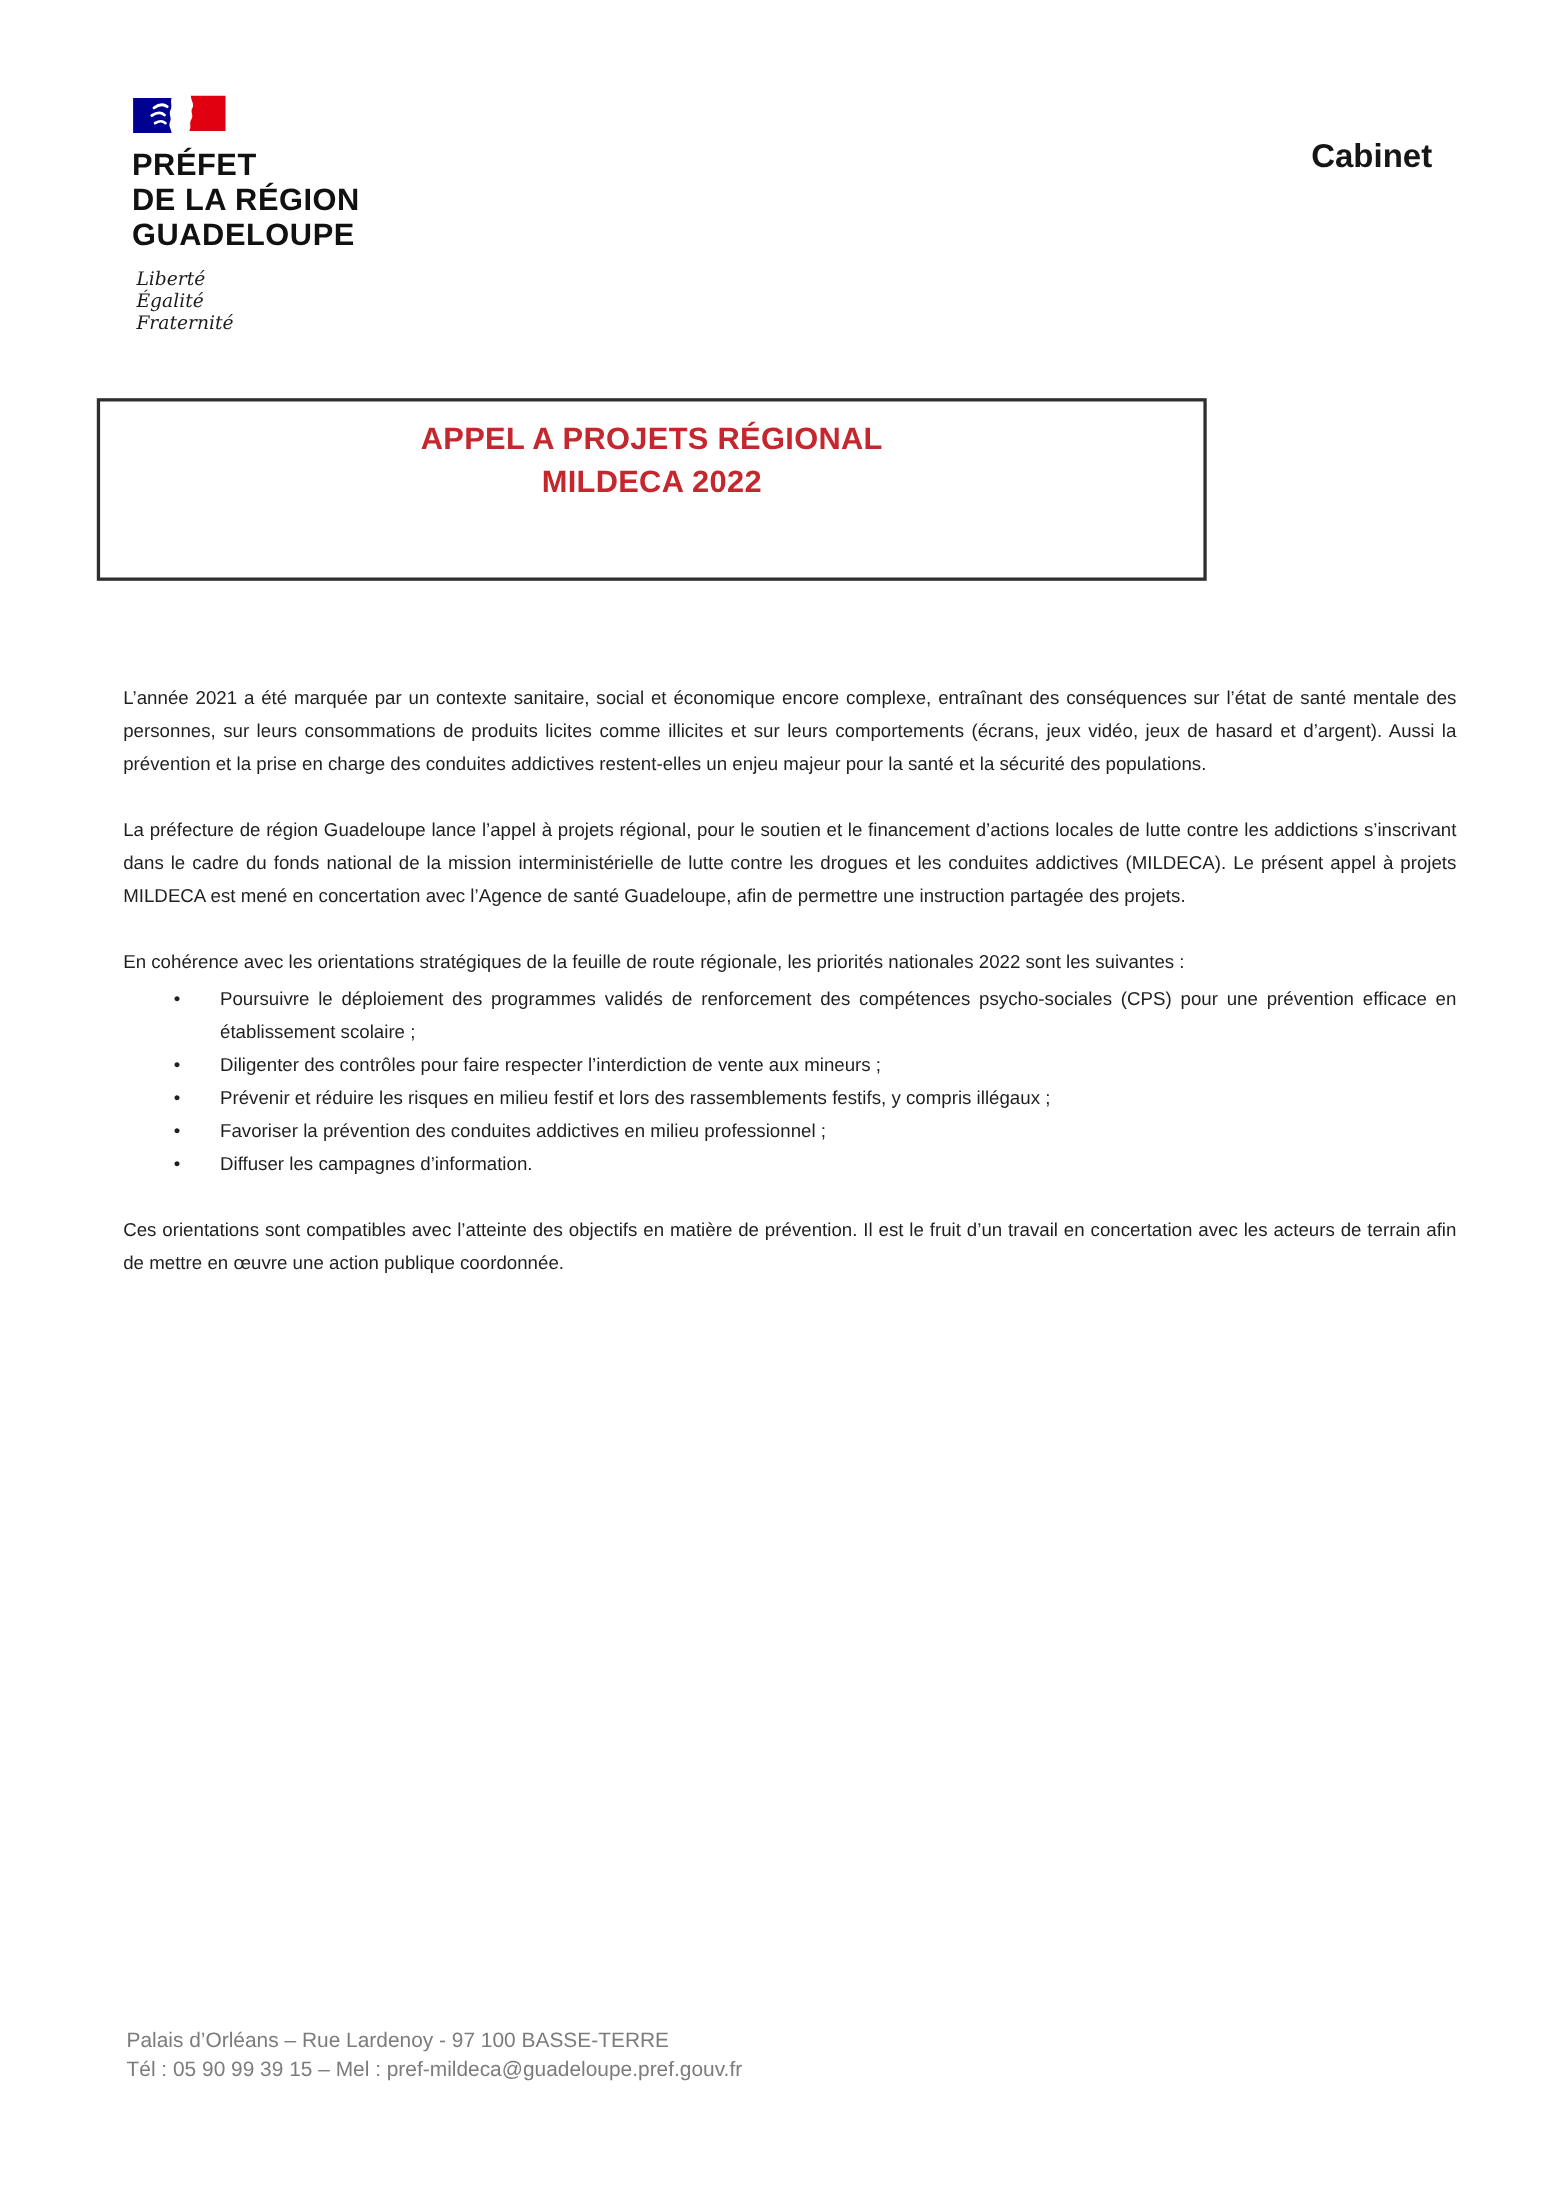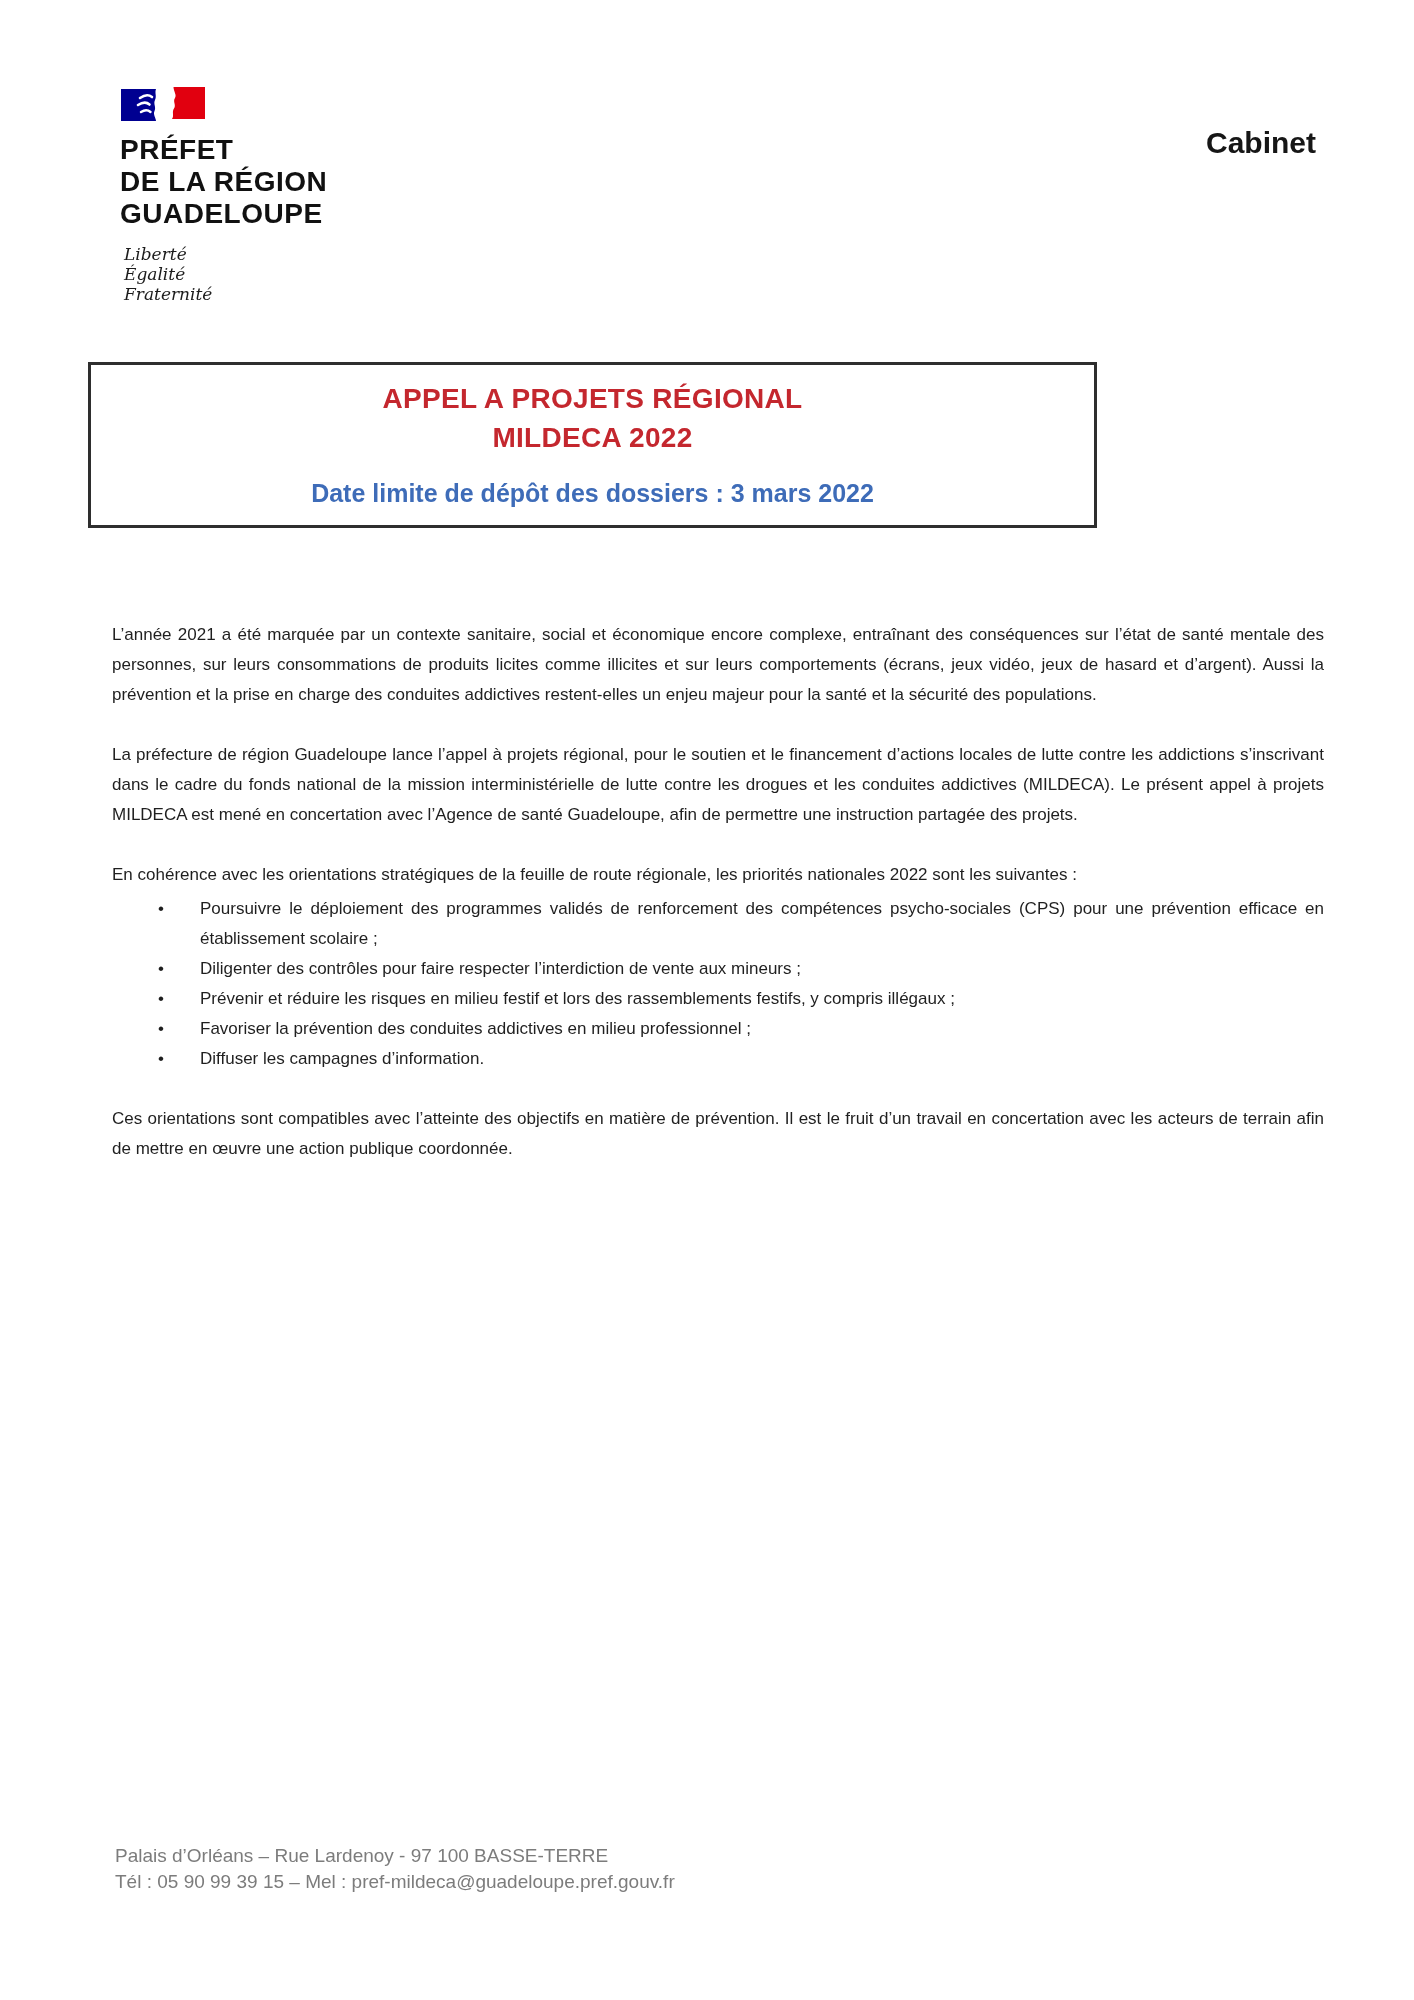--- a/index.html
+++ b/index.html
@@ -29,21 +29,21 @@
     padding-left: 4px;
     font-family: "DejaVu Serif", serif;
     font-style: italic;
     font-size: 17px;
     line-height: 20px;
     color: #1c1c1c;
   }
   .cabinet {
     position: absolute;
     top: 126px;
-    right: 127px;
+    right: 141px;
     font-weight: bold;
     font-size: 30px;
     color: #161616;
   }
 
   
   .title-box {
     position: absolute;
     left: 88px;
     top: 362px;
@@ -134,21 +134,20 @@
       <div>Égalité</div>
       <div>Fraternité</div>
     </div>
   </div>
 
   <div class="cabinet">Cabinet</div>
 
   <div class="title-box">
     <div class="title-line first" style="color:#c4272e">APPEL A PROJETS RÉGIONAL</div>
     <div class="title-line" style="color:#c4272e">MILDECA 2022</div>
-    <div class="deadline" style="color:#3e6cb8">Date limite de dépôt des dossiers&nbsp;: 3 mars 2022</div>
   </div>
 
   <div class="body-content">
     <p>L’année 2021 a été marquée par un contexte sanitaire, social et économique encore complexe, entraînant des conséquences sur l’état de santé mentale des personnes, sur leurs consommations de produits licites comme illicites et sur leurs comportements (écrans, jeux vidéo, jeux de hasard et d’argent). Aussi la prévention et la prise en charge des conduites addictives restent-elles un enjeu majeur pour la santé et la sécurité des populations.</p>
     <p>La préfecture de région Guadeloupe lance l’appel à projets régional, pour le soutien et le financement d’actions locales de lutte contre les addictions s’inscrivant dans le cadre du fonds national de la mission interministérielle de lutte contre les drogues et les conduites addictives (MILDECA). Le présent appel à projets MILDECA est mené en concertation avec l’Agence de santé Guadeloupe, afin de permettre une instruction partagée des projets.</p>
     <p class="tight">En cohérence avec les orientations stratégiques de la feuille de route régionale, les priorités nationales 2022 sont les suivantes&nbsp;:</p>
     <ul class="priorities">
       <li>Poursuivre le déploiement des programmes validés de renforcement des compétences psycho-sociales (CPS) pour une prévention efficace en établissement scolaire&nbsp;;</li>
       <li>Diligenter des contrôles pour faire respecter l’interdiction de vente aux mineurs&nbsp;;</li>
       <li>Prévenir et réduire les risques en milieu festif et lors des rassemblements festifs, y compris illégaux&nbsp;;</li>

